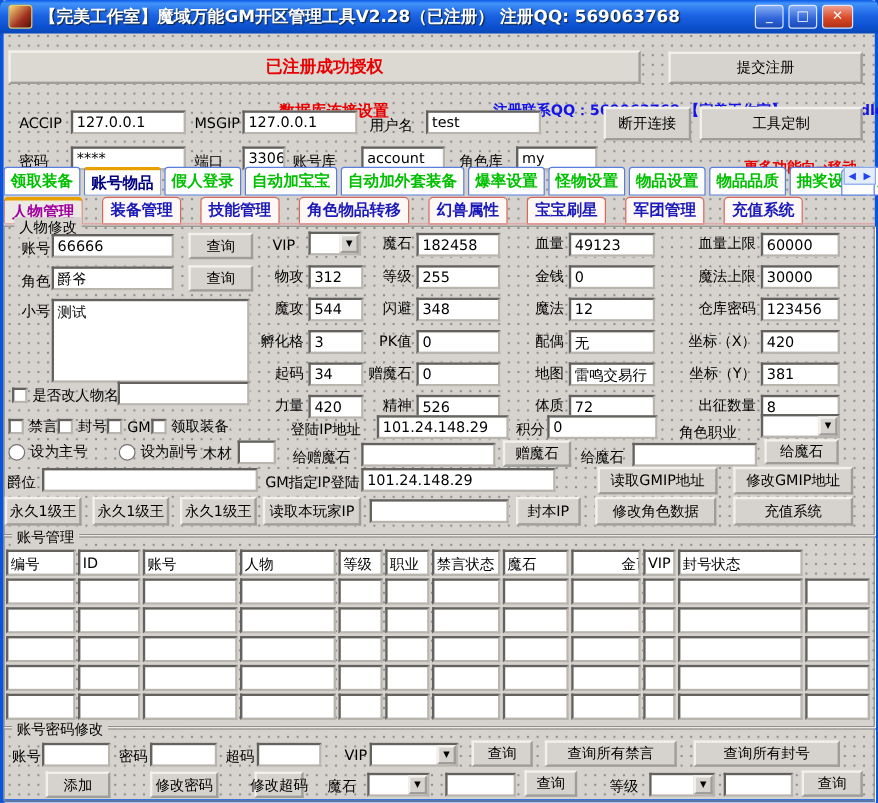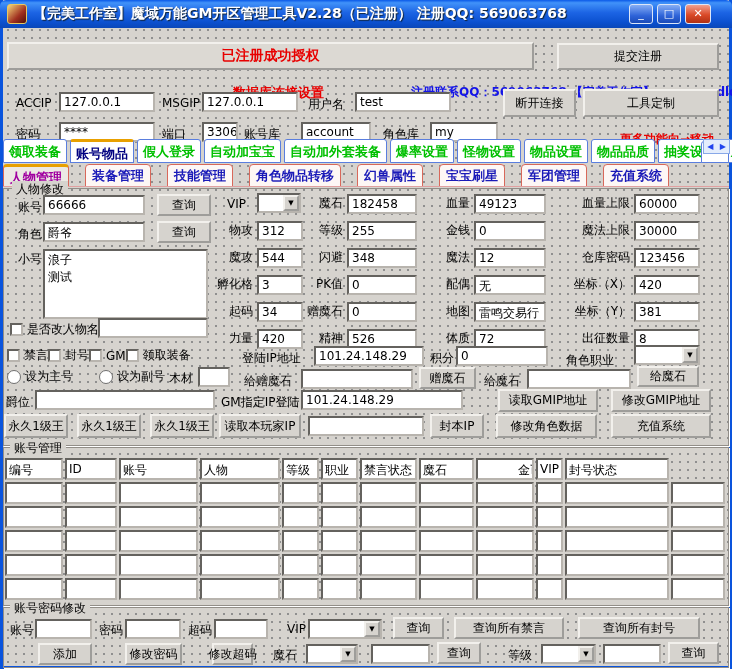--- a/index.html
+++ b/index.html
@@ -162,21 +162,20 @@
   <div class="grp-title" style="left:12px;top:181px;">人物修改</div>
 
   <div class="lbl" style="left:18px;top:199px;">账号</div>
   <div class="inp" style="left:43px;top:195px;width:102px;">66666</div>
   <div class="btn" style="left:157px;top:194px;width:54px;height:22px;">查询</div>
   <div class="lbl" style="left:18px;top:226px;">角色</div>
   <div class="inp" style="left:43px;top:222px;width:102px;">爵爷</div>
   <div class="btn" style="left:157px;top:221px;width:54px;height:22px;">查询</div>
   <div class="lbl" style="left:18px;top:251px;">小号</div>
   <div class="listbox">
-    <div>浪子</div>
       <div>测试</div>
   </div>
 
   <div class="lbl" style="left:227px;top:197px;">VIP</div>
   <div class="dd" style="left:257px;top:193px;width:44px;height:20px;">
     <span class="dd-btn">▼</span>
   </div>
 
   <div class="statcol col-a">
     <div class="frow">

